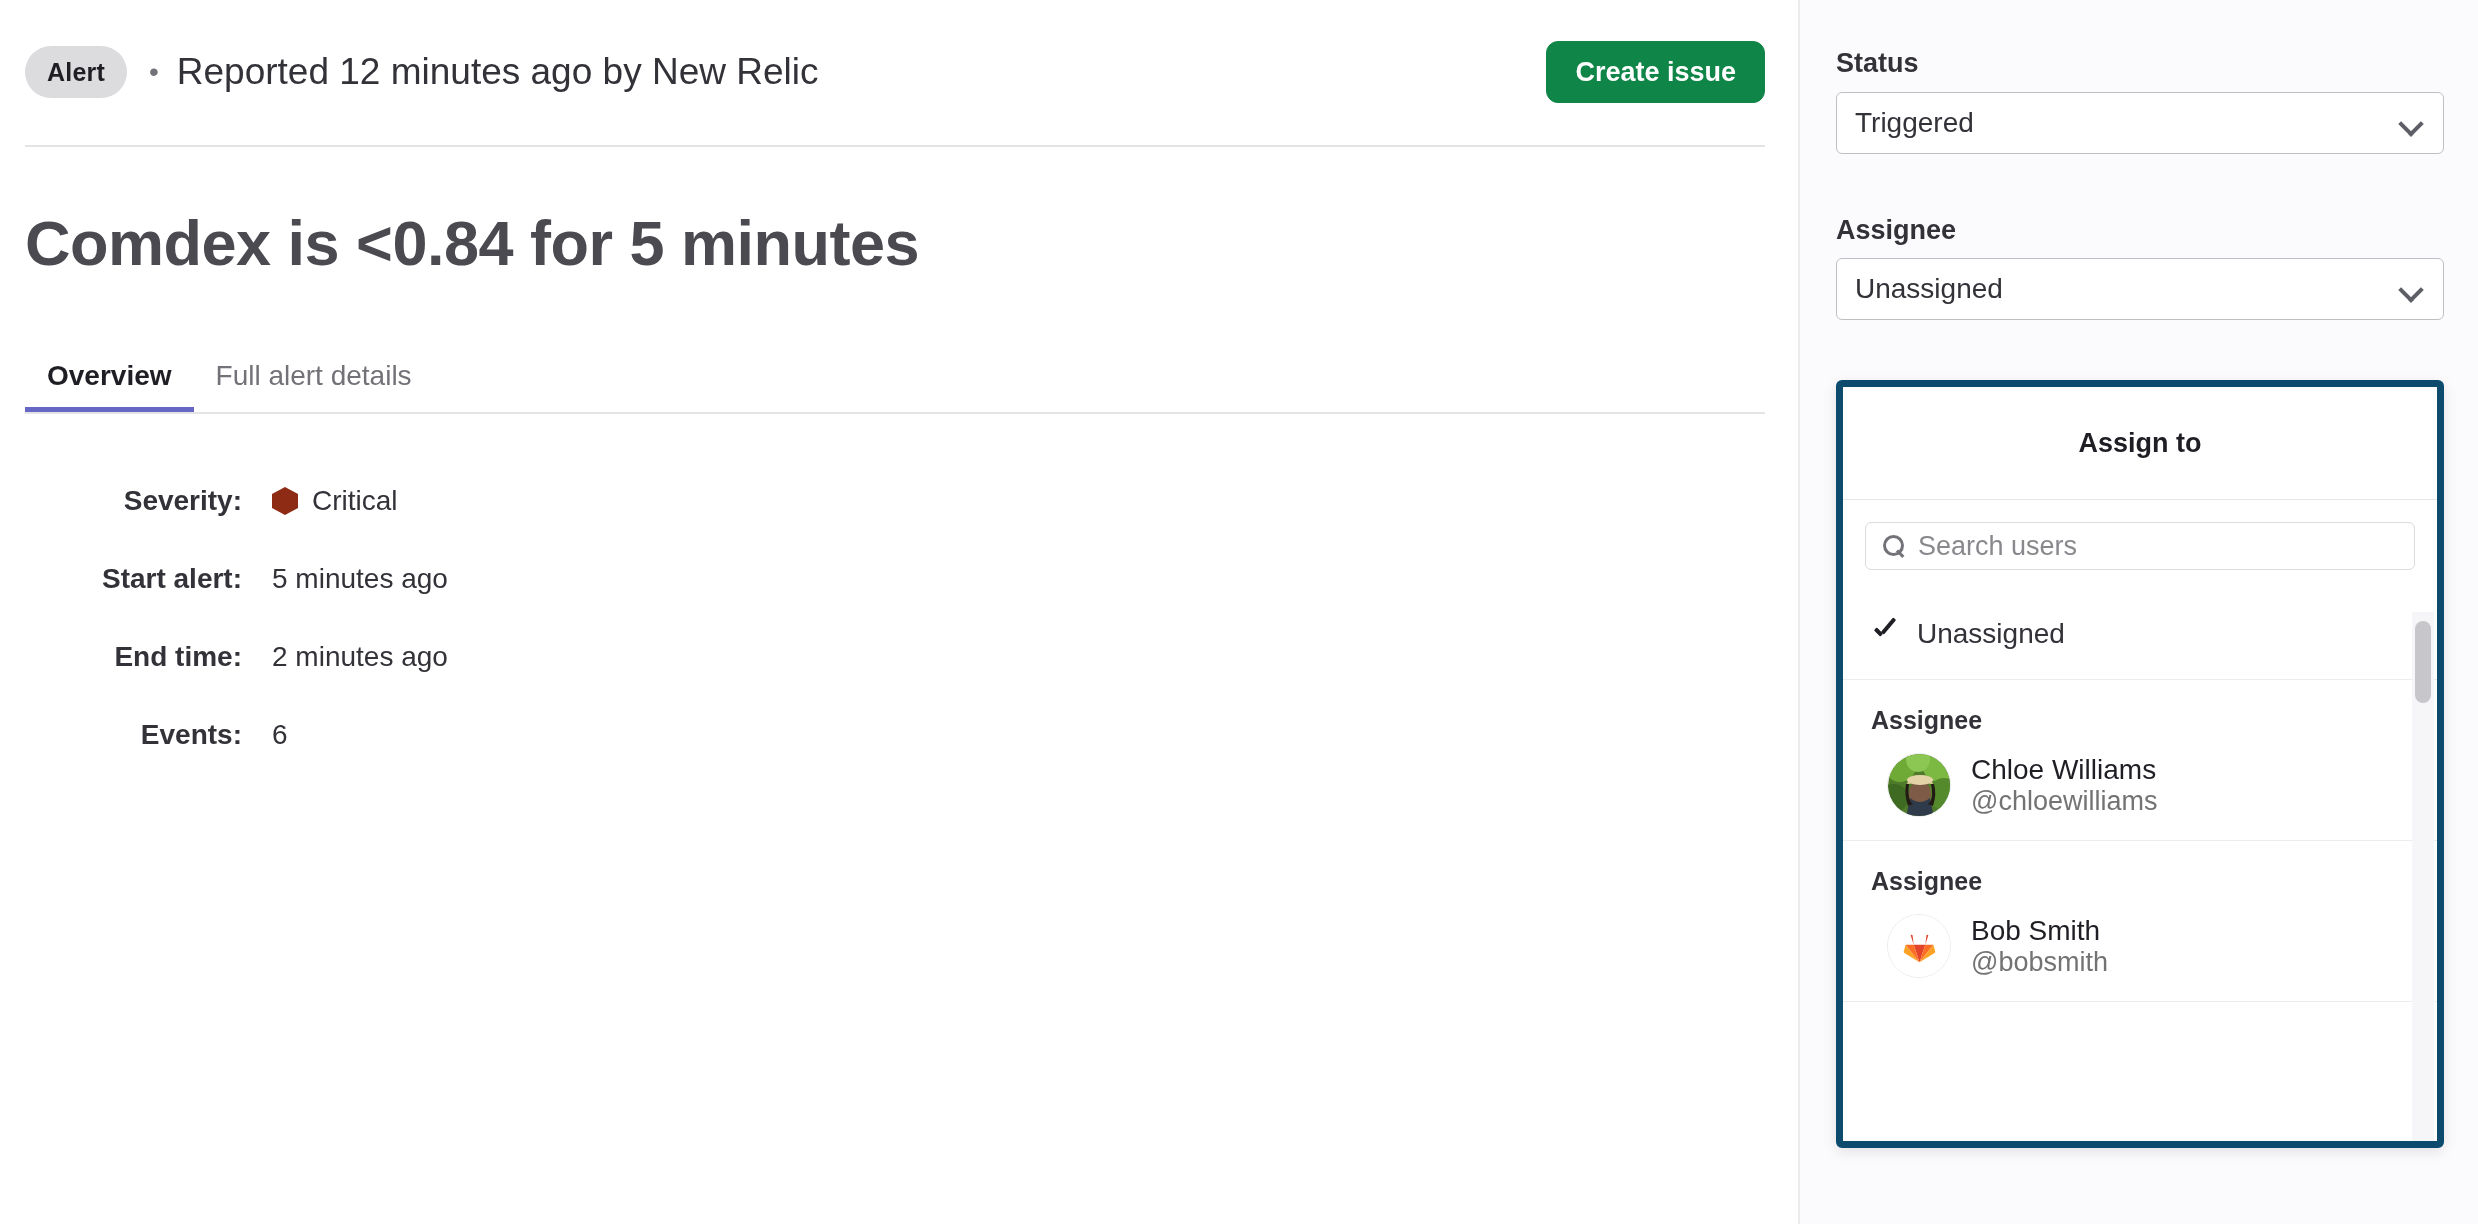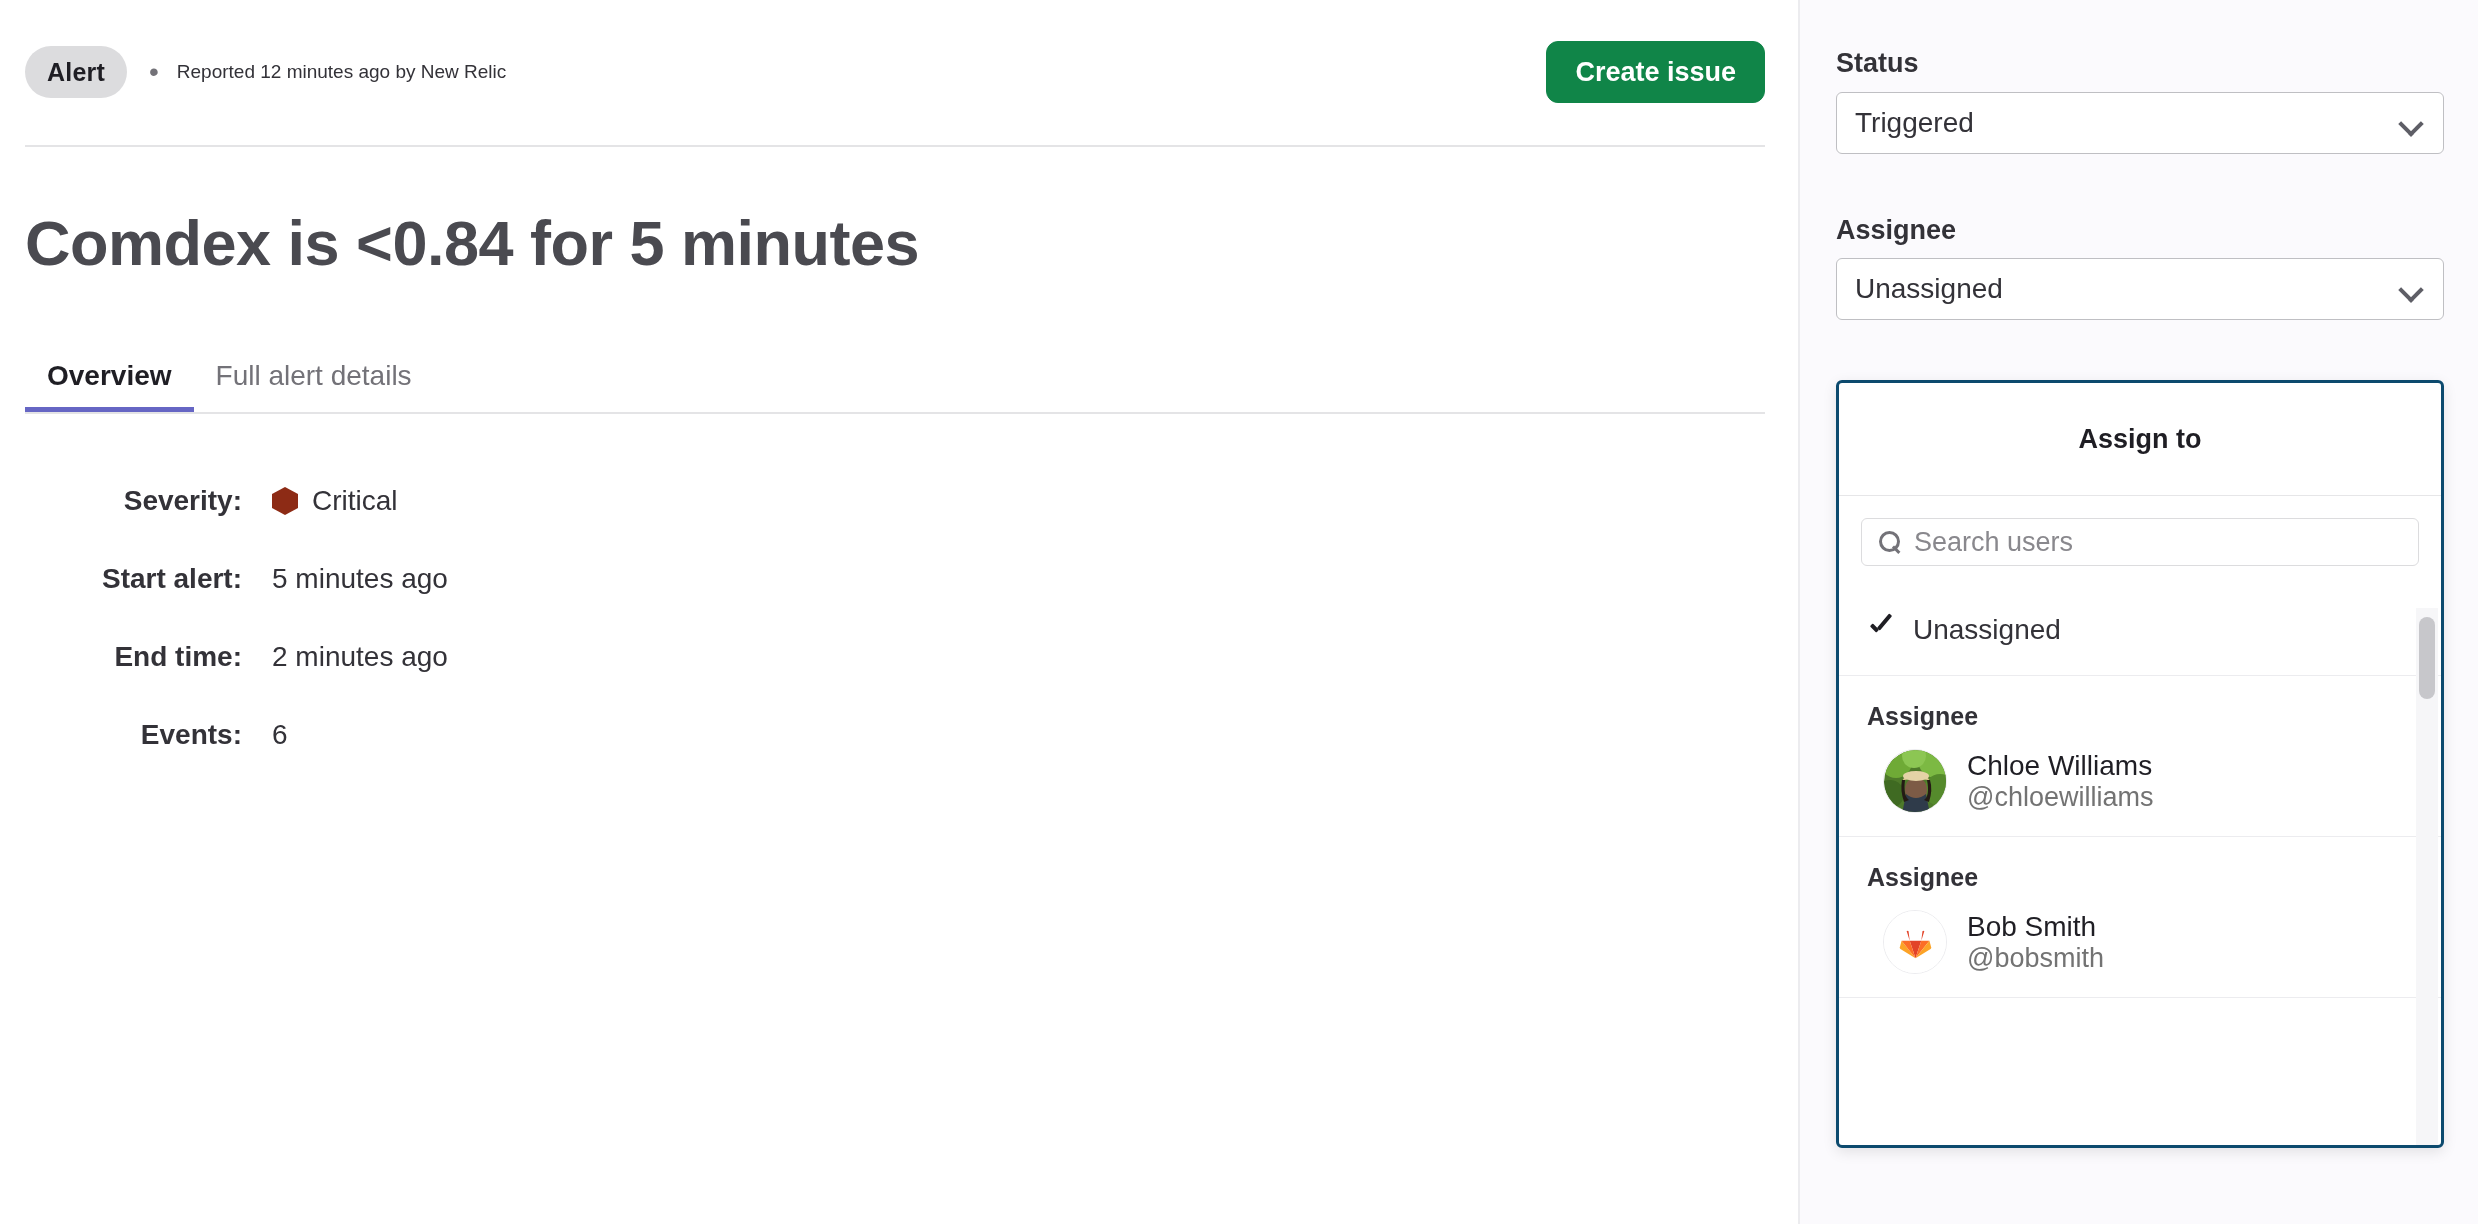--- a/index.html
+++ b/index.html
@@ -29,21 +29,21 @@
     background: #dcdcde; color: #1f1e24;
     border-radius: 26px;
     font-size: 25px; font-weight: bold;
     letter-spacing: .2px;
   }
   .dot-sep {
     color: #737278; font-size: 28px;
     margin: 0 18px 0 22px; line-height: 1;
   }
   .reported {
-    color: #333238; font-size: 19px; white-space: nowrap;
+    color: #333238; font-size: 37px; white-space: nowrap;
   }
   .spacer { flex: 1 1 auto; }
   .btn-create {
     background: #108548; color: #ffffff;
     border: 1px solid #108548; border-radius: 12px;
     height: 62px; padding: 0 28px;
     font-size: 27px; font-weight: bold;
     font-family: "Liberation Sans", sans-serif;
     cursor: pointer; white-space: nowrap;
   }
@@ -132,21 +132,21 @@
     border-right: 4px solid #5e5e66;
     border-bottom: 4px solid #5e5e66;
     transform: rotate(45deg);
   }
 
   
   .dropdown {
     position: absolute; left: 36px; top: 380px;
     width: 608px; height: 768px;
     background: #ffffff;
-    border: 3px solid #0c4a6e; border-radius: 6px;
+    border: 7px solid #0c4a6e; border-radius: 6px;
     box-shadow: 0 4px 14px rgba(0,0,0,.10);
     overflow: hidden;
   }
   .dd-header {
     height: 113px;
     display: flex; align-items: center; justify-content: center;
     font-size: 27px; font-weight: bold; color: #1f1e24;
     border-bottom: 1px solid #e6e6e8;
   }
   .dd-search-wrap { padding: 22px 22px 18px 22px; }

